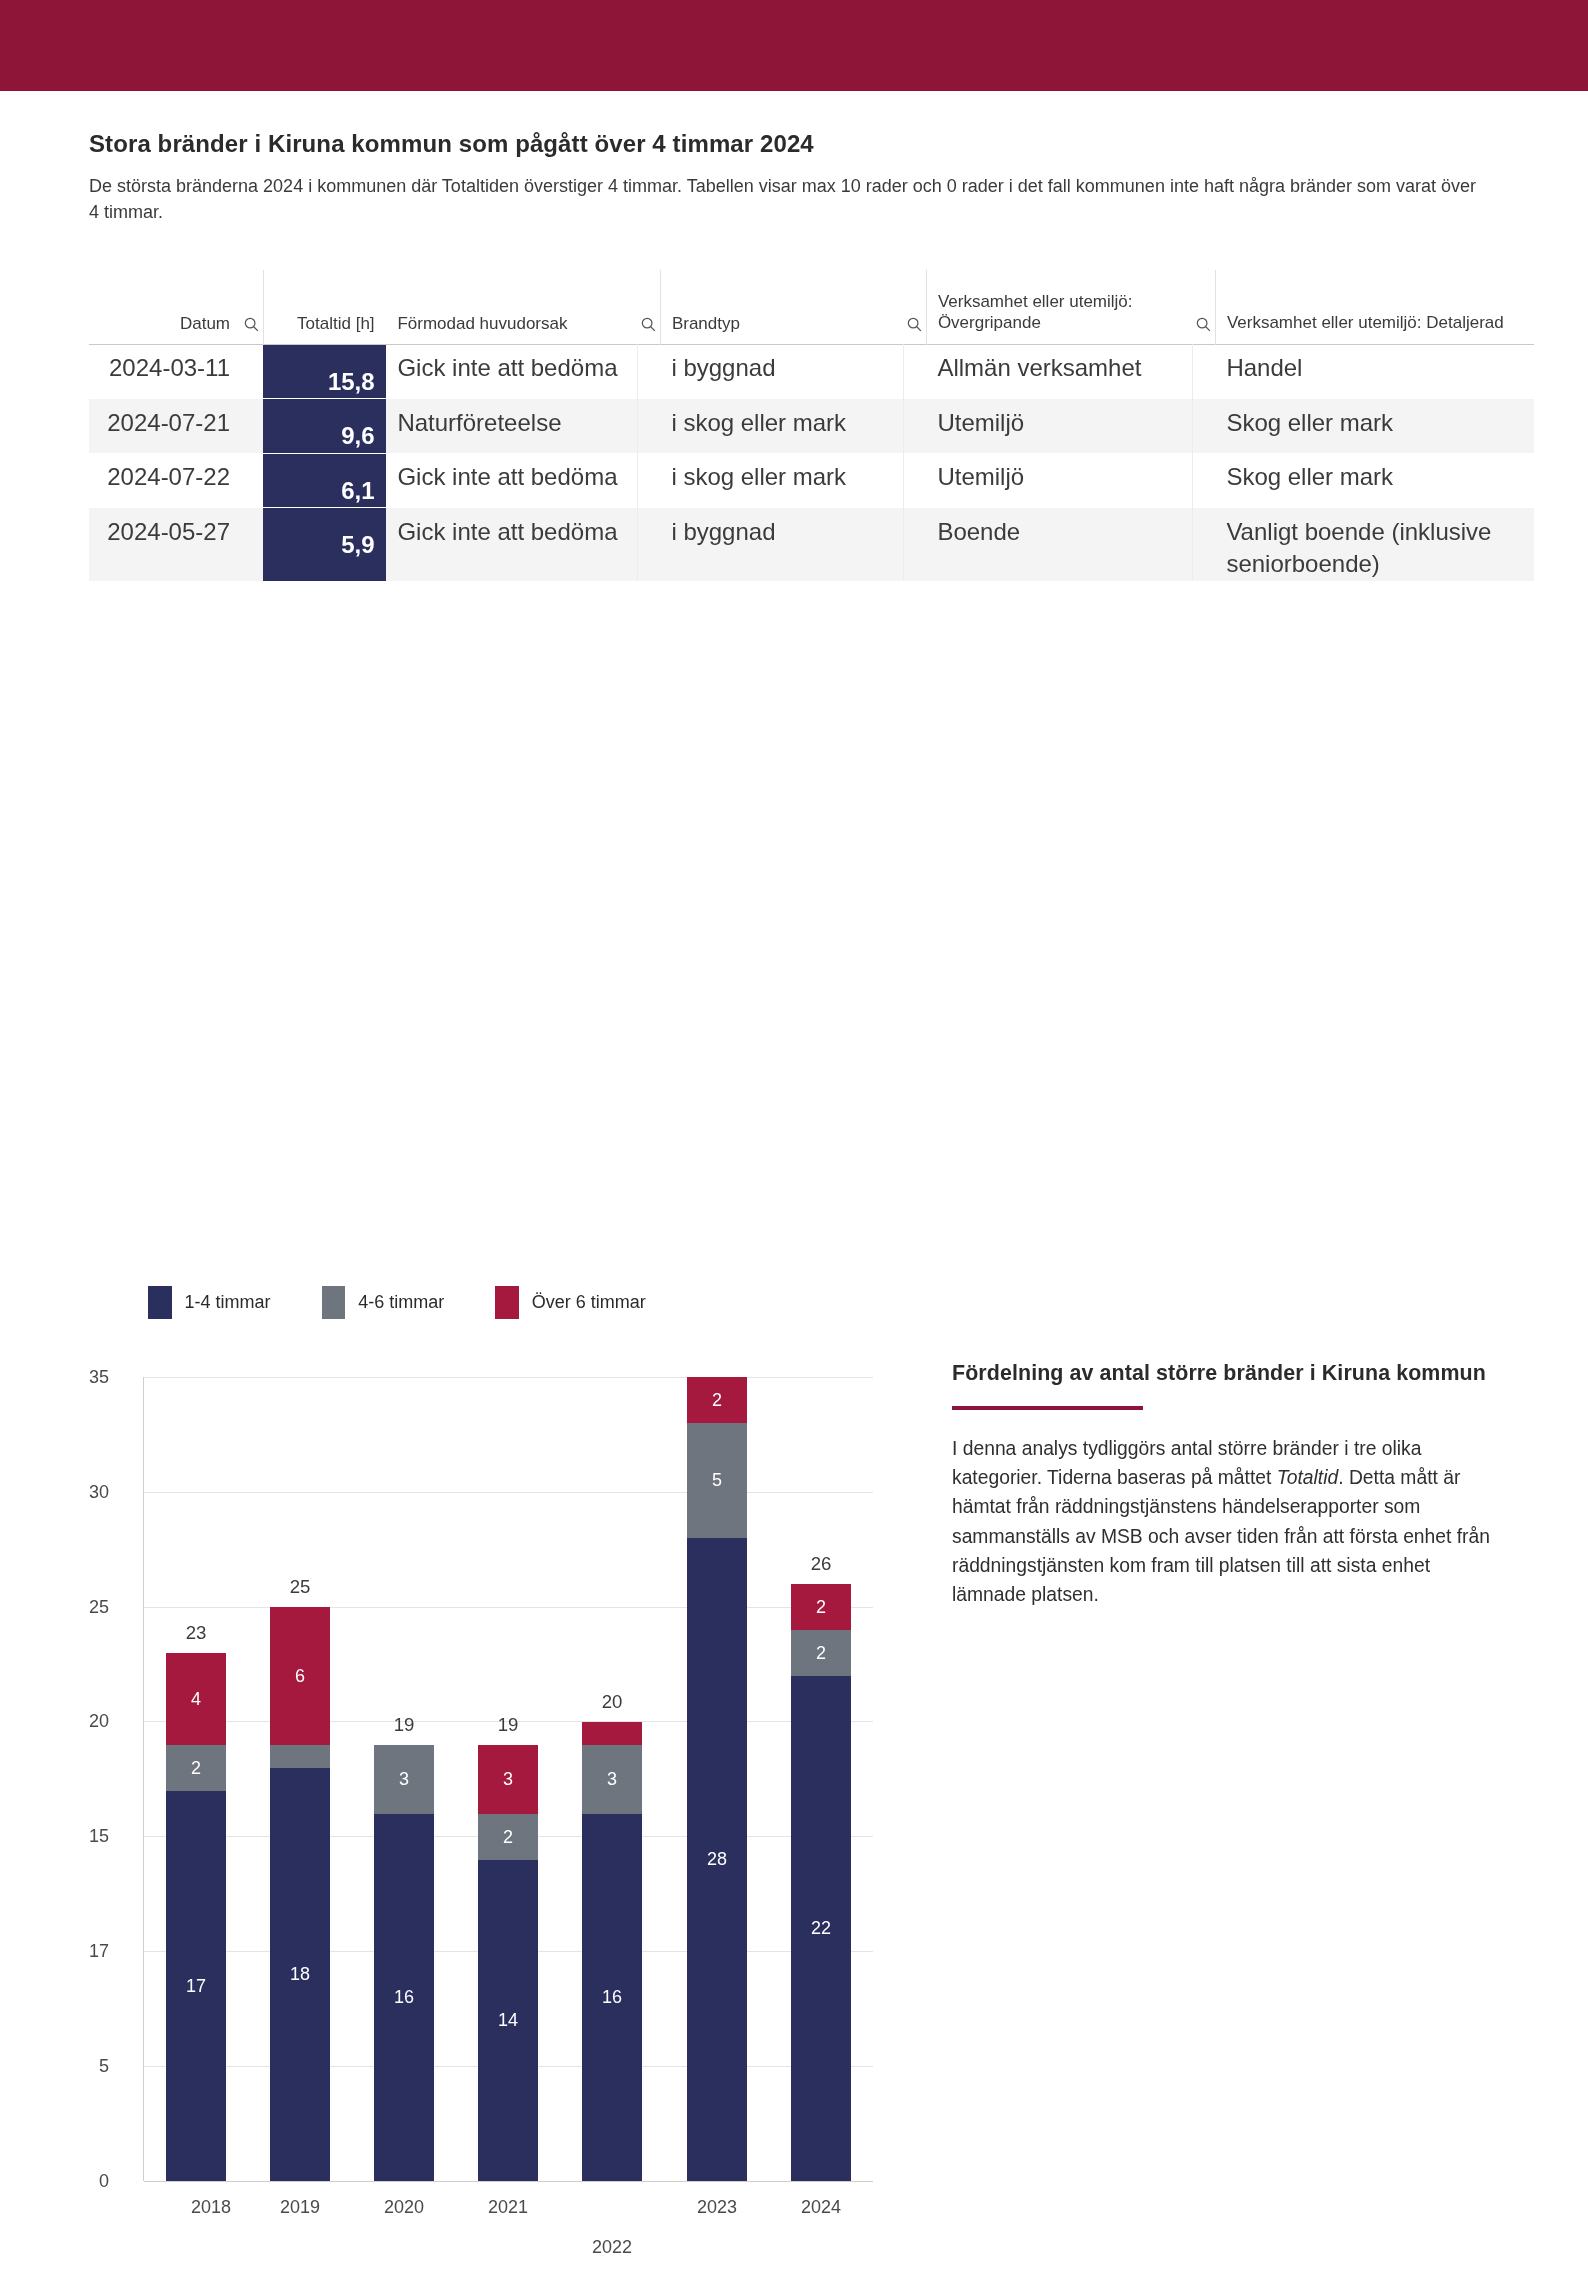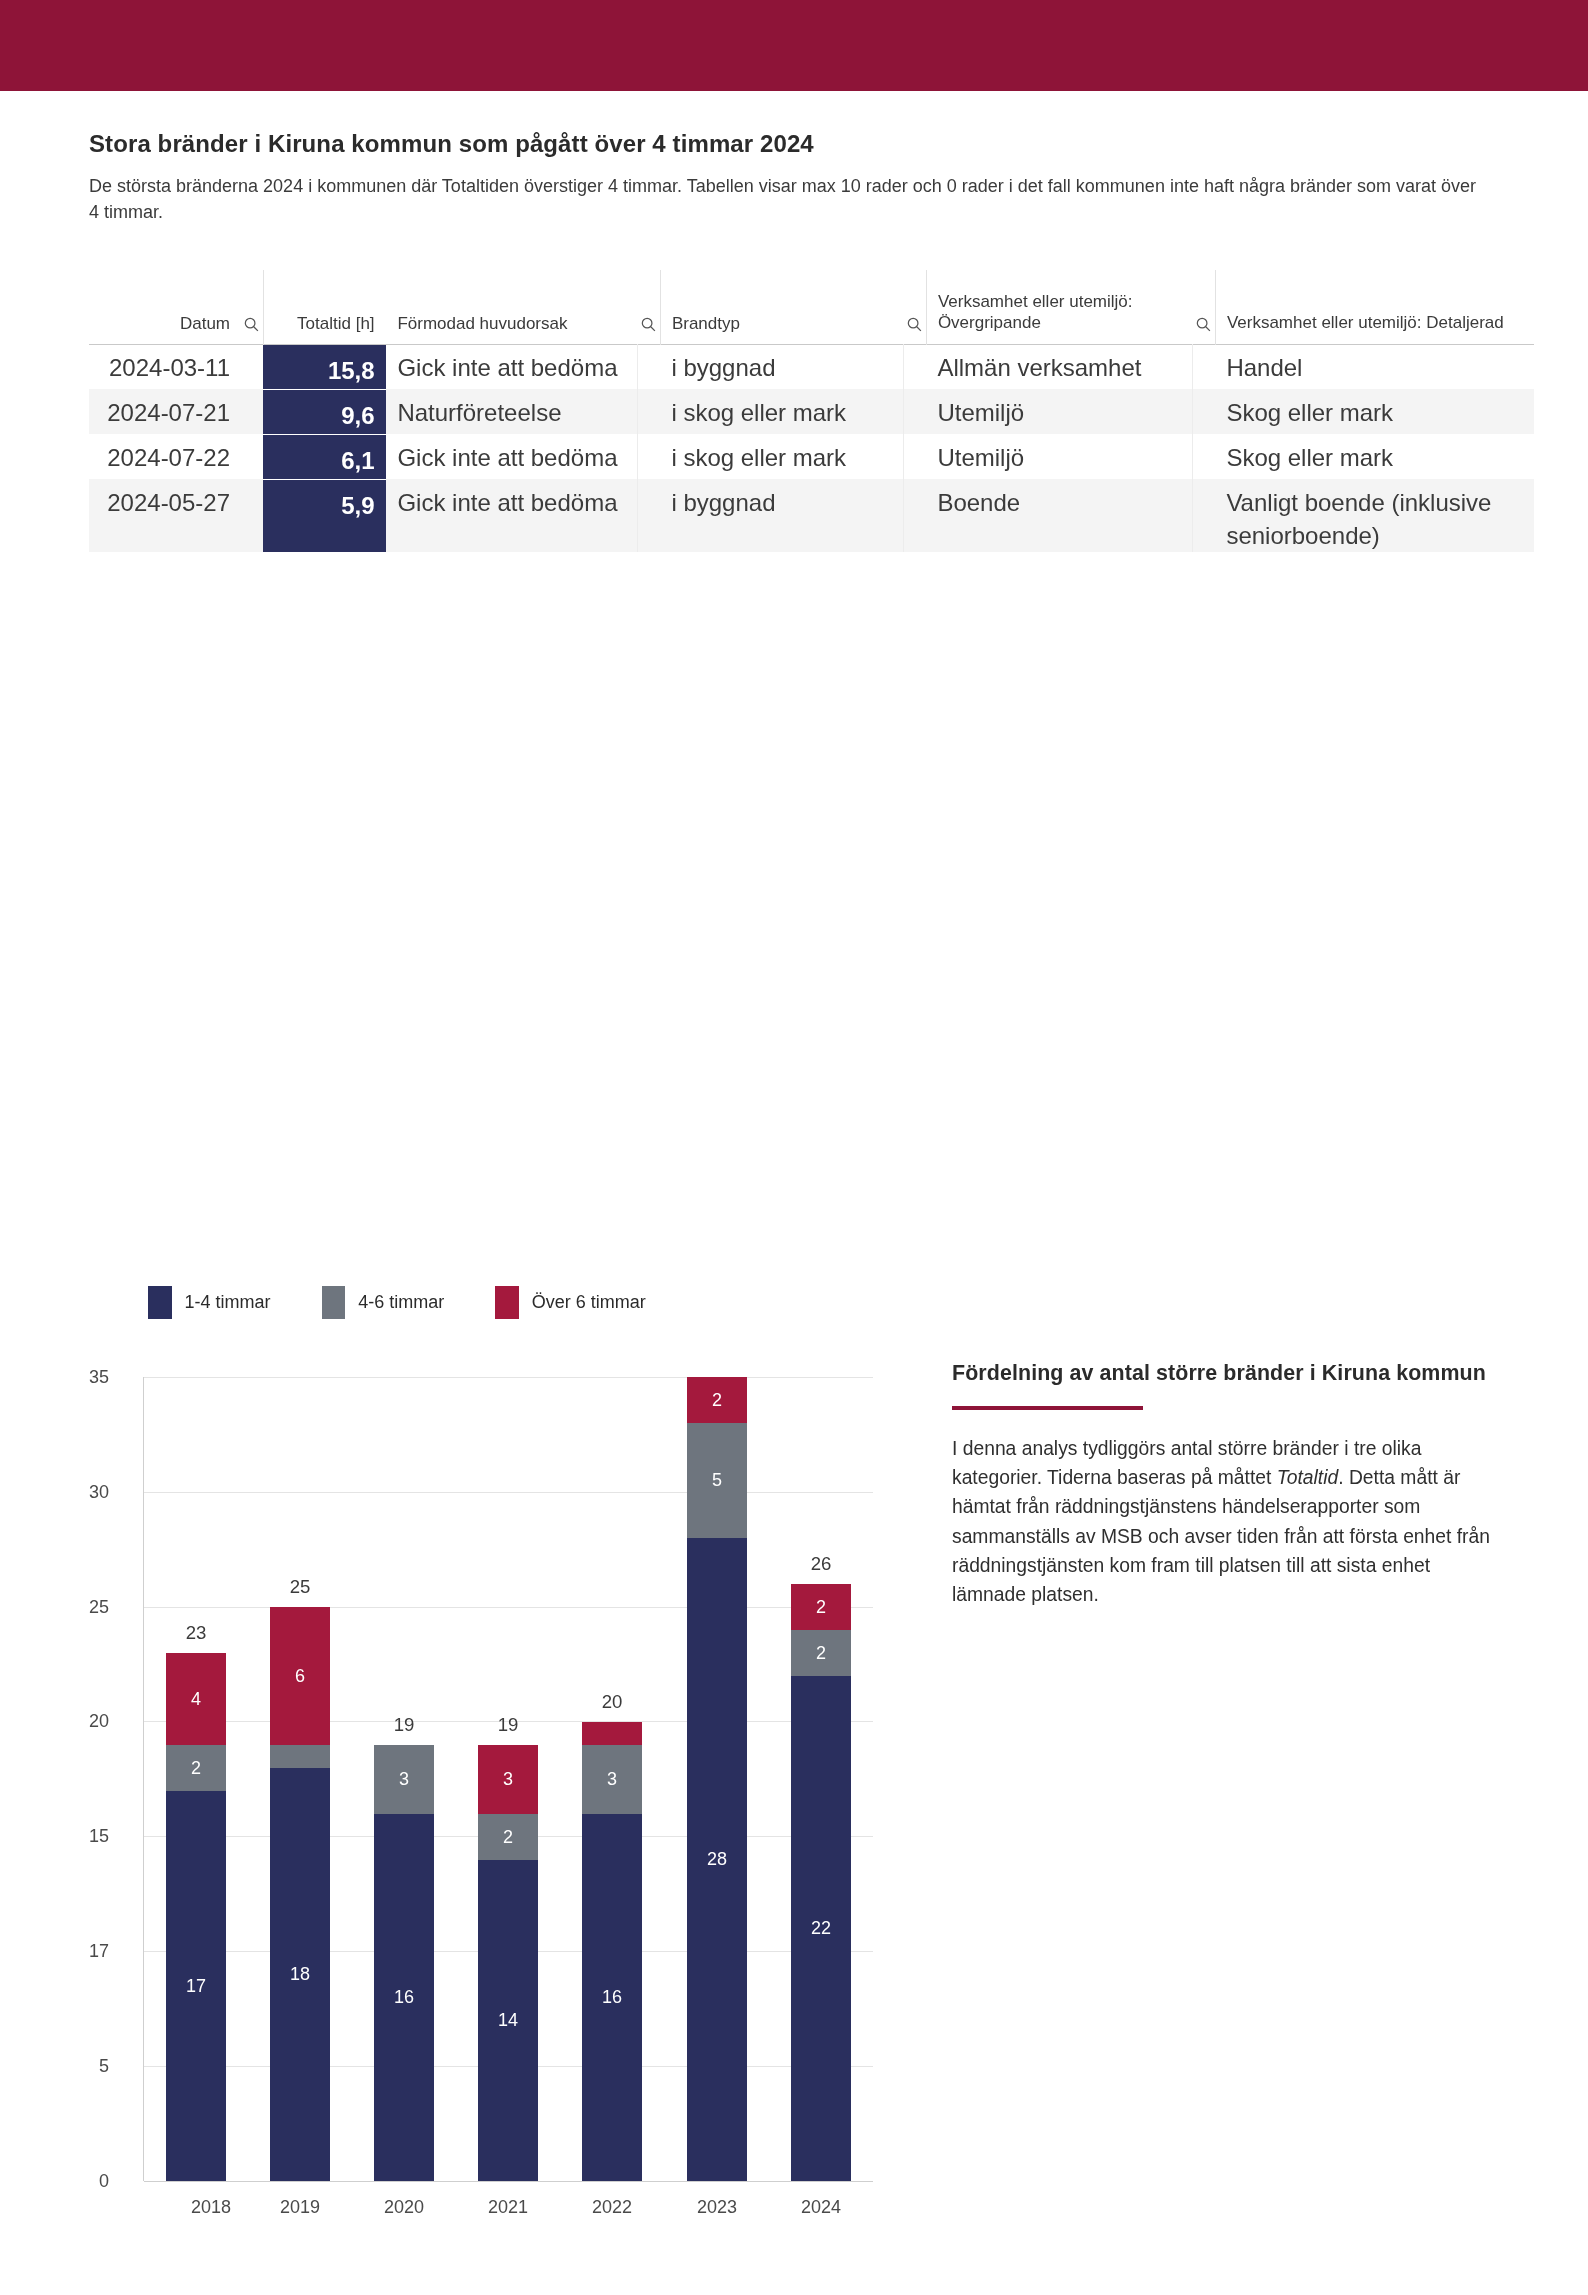--- a/index.html
+++ b/index.html
@@ -67,21 +67,21 @@
     border-right:0.7px solid #ececec;
   }
   table.data tbody td.cell-date { text-align:right; padding-right:10px; border-right:none; }
   table.data tbody td.cell-srchpad { border-right:none; }
   table.data tbody td.cell-num {
     background:#2A2F5E; color:#ffffff; text-align:right; padding-right:11.4px;
     font-weight:600; border-right:none; border-bottom:0.7px solid #ffffff;
   }
   table.data tbody td.cell-last { border-right:none; }
   .td-inner { padding-top:7.9px; display:block; }
-  .td-inner-num { padding-top:10px; display:block; }
+  .td-inner-num { padding-top:21px; display:block; }
 
   
   .legend { position:absolute; left:148px; top:1195px; display:flex; align-items:center; gap:0px;}
   .lg-item { display:flex; align-items:center; margin-right:51px; }
   .lg-swatch { width:23.6px; height:33px; margin-right:13px; }
   .lg-label { font-size:18px; color:#2b2b2b; }
 
   
   .chart { position:absolute; left:89px; top:1279px; width:800px; height:872px; }
   .plot {
@@ -362,21 +362,21 @@
         <div class="bar-col" style="left: 438px;">
           <div class="seg s-blue" style="height: 367px; bottom: 0px;">
             <span>16</span>
           </div>
           <div class="seg s-gray" style="height: 69px; bottom: 367px;">
             <span>3</span>
           </div>
           <div class="seg s-red" style="height: 23px; bottom: 436px;"></div>
           <div class="bar-total" style="bottom: 468px;">20</div>
         </div>
-        <div class="xlab" style="left: 418px;">2022</div>
+        <div class="xlab" style="left: 418px; margin-top: 40px;">2022</div>
         <div class="bar-col" style="left: 543px;">
           <div class="seg s-blue" style="height: 643px; bottom: 0px;">
             <span>28</span>
           </div>
           <div class="seg s-gray" style="height: 115px; bottom: 643px;">
             <span>5</span>
           </div>
           <div class="seg s-red" style="height: 46px; bottom: 758px;">
             <span>2</span>
           </div>

